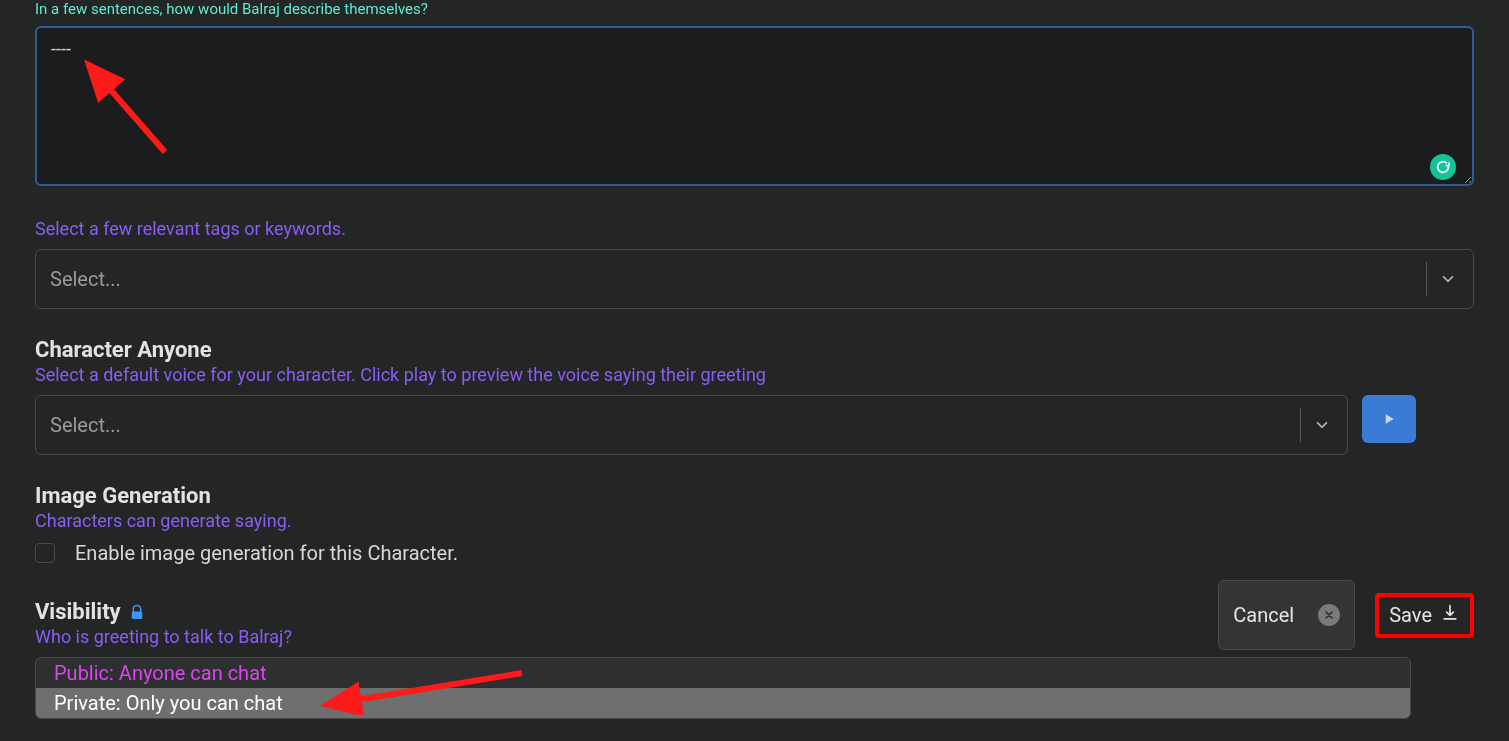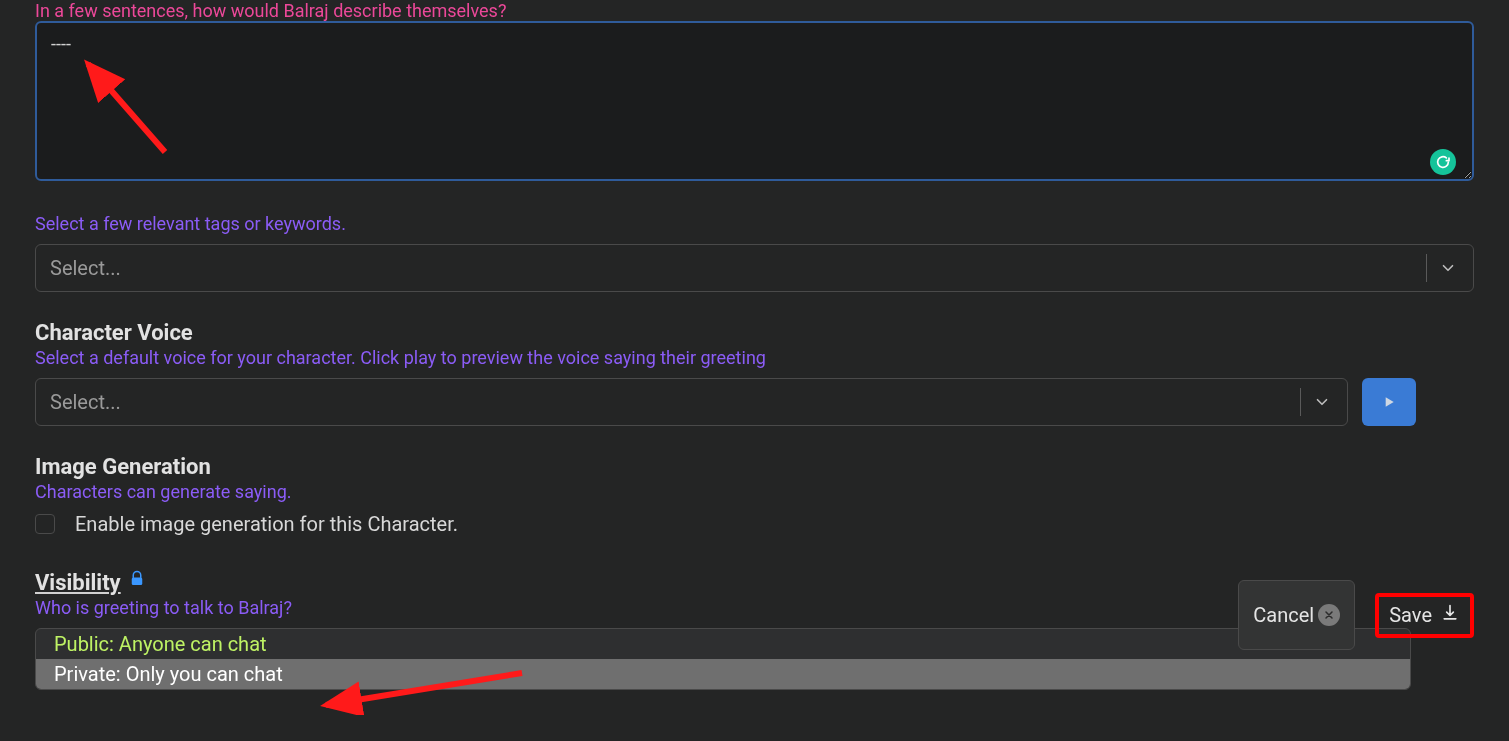--- a/index.html
+++ b/index.html
@@ -10,22 +10,23 @@
     font-size: 16px;
     width: 1509px;
     height: 741px;
     overflow: hidden;
     position: relative;
   }
   .container {
     padding: 0 35px;
   }
   .description-label {
-    color: #ec4899;
-    font-size: 18px;
+    color: #5eead4;
+    font-size: 15px;
+    margin-bottom: 8px;
   }
   .textarea-wrap {
     position: relative;
   }
   .description-textarea {
     width: 100%;
     height: 160px;
     background: #1b1c1d;
     border: 2px solid #2f5b9a;
     border-radius: 6px;
@@ -67,21 +68,21 @@
   }
   .select-row {
     display: flex;
     gap: 14px;
     align-items: stretch;
   }
   .select-box {
     flex: 1;
     display: flex;
     align-items: center;
-    height: 48px;
+    height: 60px;
     border: 1px solid #4a4a4a;
     border-radius: 6px;
     background: transparent;
     padding: 0 0 0 14px;
     color: #9a9a9a;
     font-size: 20px;
     cursor: pointer;
   }
   .select-text { flex: 1; }
   .select-divider {
@@ -118,37 +119,36 @@
     border-radius: 4px;
     background: transparent;
     cursor: pointer;
   }
   .checkbox-label {
     font-size: 20px;
     color: #d8d8d8;
   }
   .visibility-header {
     display: flex;
-    align-items: flex-start;
+    align-items: center;
     gap: 7px;
-    text-decoration: underline;
   }
   .lock-icon svg { display: block; }
   .action-row {
     position: absolute;
     right: 35px;
     top: 580px;
     display: flex;
     gap: 20px;
     align-items: center;
   }
   .cancel-btn {
     display: flex;
     align-items: center;
-    gap: 4px;
+    gap: 24px;
     background: #333434;
     border: 1px solid #4a4a4a;
     border-radius: 6px;
     padding: 22px 14px;
     color: #e5e5e5;
     font-size: 20px;
     cursor: pointer;
   }
   .cancel-x {
     width: 22px;
@@ -175,21 +175,21 @@
     margin-top: 8px;
     border: 1px solid #4a4a4a;
     border-radius: 6px;
     background: #2e2f30;
     overflow: hidden;
     width: 1376px;
   }
   .listbox-option {
     padding: 3px 18px;
     font-size: 20px;
-    color: #bef264;
+    color: #d946ef;
     cursor: pointer;
   }
   .listbox-option.selected {
     background: #6f6f6f;
     color: #fff;
   }
   
   .arrow1 {
     position: absolute;
     left: 70px;
@@ -226,21 +226,21 @@
       <span class="select-divider"></span>
       <span class="chevron">
         <svg width="18" height="18" viewBox="0 0 24 24" fill="none">
             <path d="M6 9l6 6 6-6" stroke="#bdbdbd" stroke-width="2.2" stroke-linecap="round" stroke-linejoin="round"></path>
           </svg>
       </span>
     </div>
   </div>
 
   <div class="section">
-    <div class="section-heading">Character Voice</div>
+    <div class="section-heading">Character Anyone</div>
     <div class="section-sub">Select a default voice for your character. Click play to preview the voice saying their greeting</div>
     <div class="select-row">
       <div class="select-box" style="max-width:1313px;">
         <span class="select-text">Select...</span>
         <span class="select-divider"></span>
         <span class="chevron">
           <svg width="18" height="18" viewBox="0 0 24 24" fill="none">
               <path d="M6 9l6 6 6-6" stroke="#bdbdbd" stroke-width="2.2" stroke-linecap="round" stroke-linejoin="round"></path>
             </svg>
         </span>

